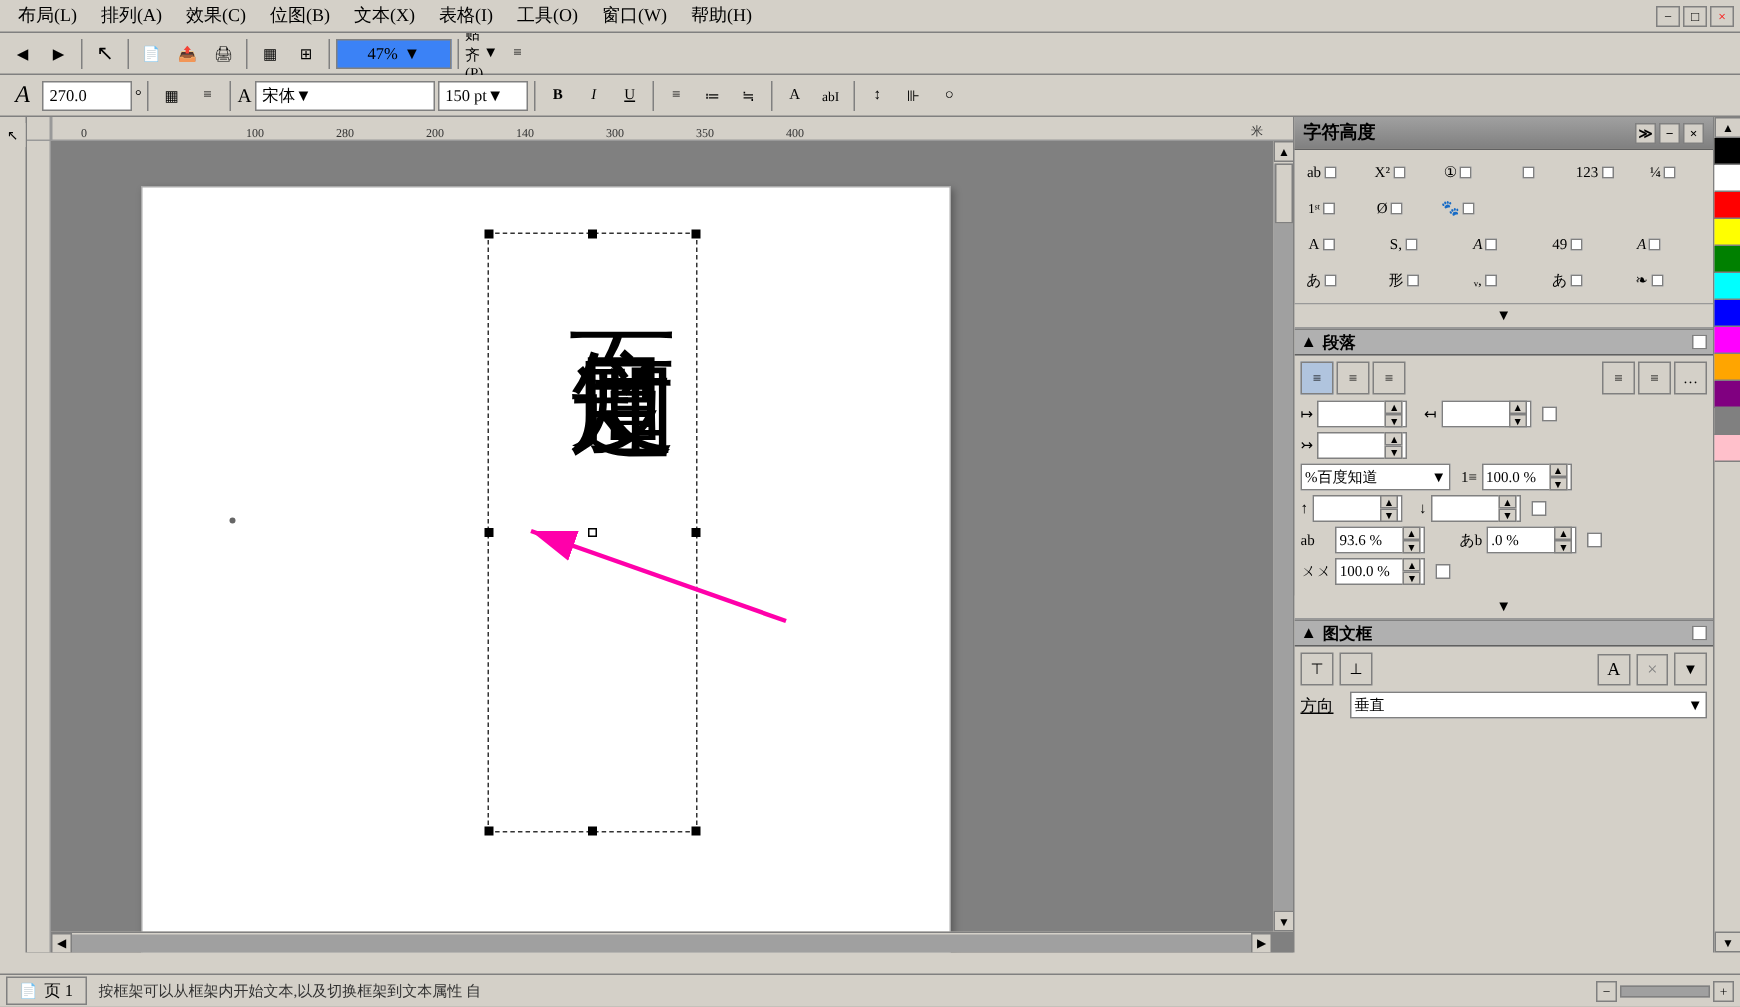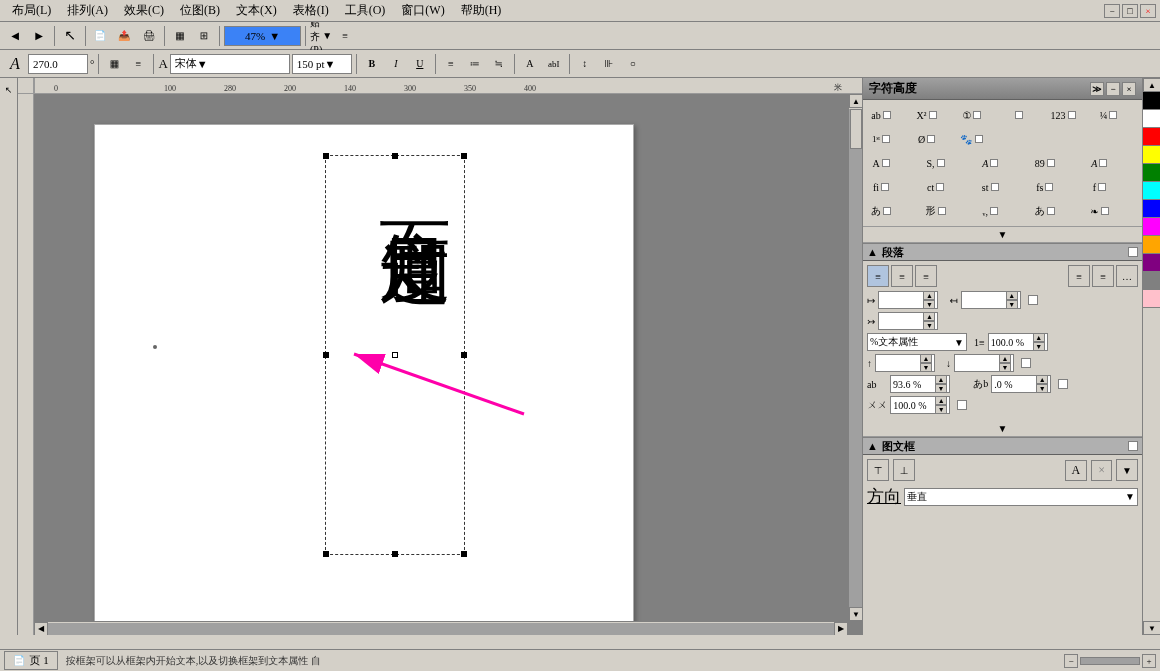--- a/index.html
+++ b/index.html
@@ -532,47 +532,25 @@
               </div>
             <div class="icon-cell">
                 <span style="font-size:10px;">S,</span>
                 <div class="checkbox"></div>
               </div>
             <div class="icon-cell">
                 <span style="font-size:10px; font-style:italic;">A</span>
                 <div class="checkbox"></div>
               </div>
             <div class="icon-cell">
-                <span style="font-size:10px;">89</span>
+                <span style="font-size:10px;">49</span>
                 <div class="checkbox"></div>
               </div>
             <div class="icon-cell">
                 <span style="font-size:10px; font-style:italic;">A</span>
-                <div class="checkbox"></div>
-              </div>
-          </div>
-          <div style="display:grid; grid-template-columns:repeat(5,1fr); gap:2px; margin-bottom:2px;">
-            <div class="icon-cell">
-                <span style="font-size:10px;">fi</span>
-                <div class="checkbox"></div>
-              </div>
-            <div class="icon-cell">
-                <span style="font-size:10px;">ct</span>
-                <div class="checkbox"></div>
-              </div>
-            <div class="icon-cell">
-                <span style="font-size:10px;">st</span>
-                <div class="checkbox"></div>
-              </div>
-            <div class="icon-cell">
-                <span style="font-size:10px;">fs</span>
-                <div class="checkbox"></div>
-              </div>
-            <div class="icon-cell">
-                <span style="font-size:10px;">f</span>
                 <div class="checkbox"></div>
               </div>
           </div>
           <div style="display:grid; grid-template-columns:repeat(5,1fr); gap:2px;">
             <div class="icon-cell">
                 <span style="font-size:10px;">あ</span>
                 <div class="checkbox"></div>
               </div>
             <div class="icon-cell">
                 <span style="font-size:10px;">形</span>
@@ -639,21 +617,21 @@
                 <span></span>
                 <div class="spin-btns">
                   <div class="spin-btn">▲</div>
                   <div class="spin-btn">▼</div>
                 </div>
               </div>
             </div>
 
             <div class="dropdown-row">
               <div class="dropdown" style="max-width:100px;">
-                <span>%文本属性</span>
+                <span>%百度知道</span>
                 <span>▼</span>
               </div>
               <span style="font-size:10px; margin-left:4px;">1≡</span>
               <div class="num-input" style="width:60px;">
                 <span>100.0 %</span>
                 <div class="spin-btns">
                   <div class="spin-btn">▲</div>
                   <div class="spin-btn">▼</div>
                 </div>
               </div>
@@ -727,21 +705,21 @@
             <div style="display:flex; gap:4px; margin-bottom:4px; align-items:center;">
               <div class="align-btn">⊤</div>
               <div class="align-btn">⊥</div>
               <div style="flex:1;"></div>
               <div style="border:1px solid #808080; padding:2px 6px; font-size:12px; font-family:serif; cursor:pointer;">A</div>
               <div style="border:1px solid #808080; padding:2px 6px; font-size:12px; cursor:pointer; color:#808080;">×</div>
               <div class="align-btn">▼</div>
             </div>
 
             <div class="dropdown-row">
-              <span style="font-size:17px; min-width:30px;text-decoration:underline;">方向</span>
+              <span style="font-size:11px; min-width:30px;text-decoration:underline;">方向</span>
               <div class="dropdown">
                 <span>垂直</span>
                 <span>▼</span>
               </div>
             </div>
           </div>
         </div>
 
       </div>
 

